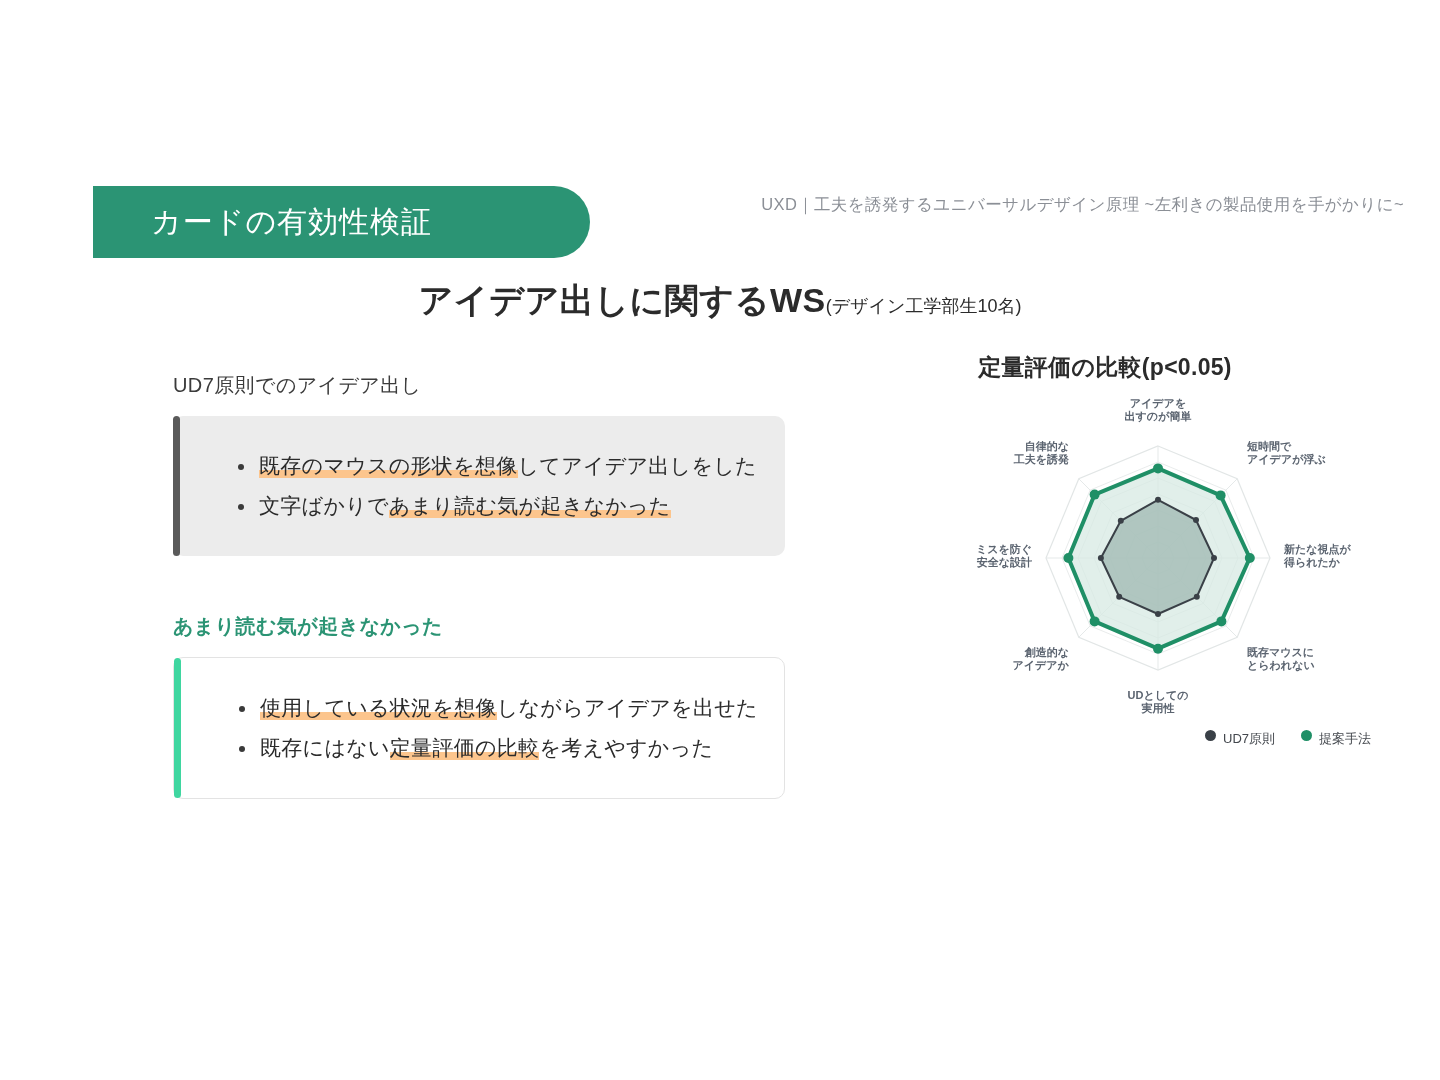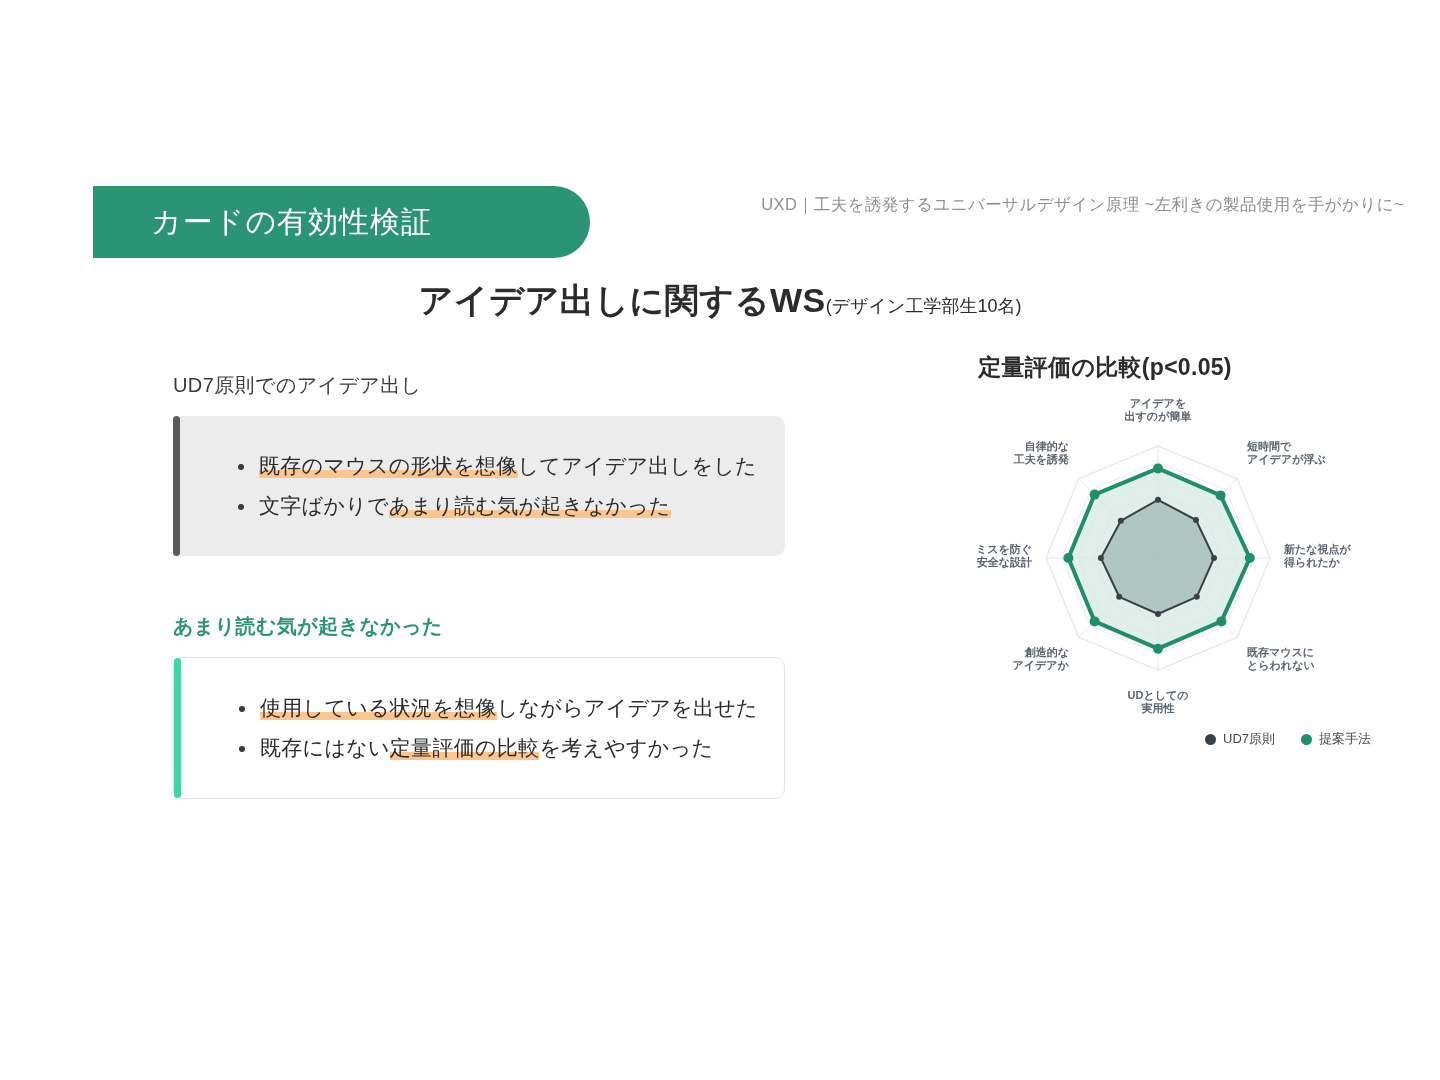--- a/index.html
+++ b/index.html
@@ -184,21 +184,20 @@
   .legend {
     position: absolute;
     left: 300px;
     top: 378px;
     display: flex;
     gap: 26px;
     align-items: center;
   }
   .legend-item {
     display: flex;
-    align-items: center;
     gap: 7px;
     font-size: 13px;
     color: #44484e;
     white-space: nowrap;
   }
   .legend-dot {
     width: 11px;
     height: 11px;
     border-radius: 50%;
     display: inline-block;

